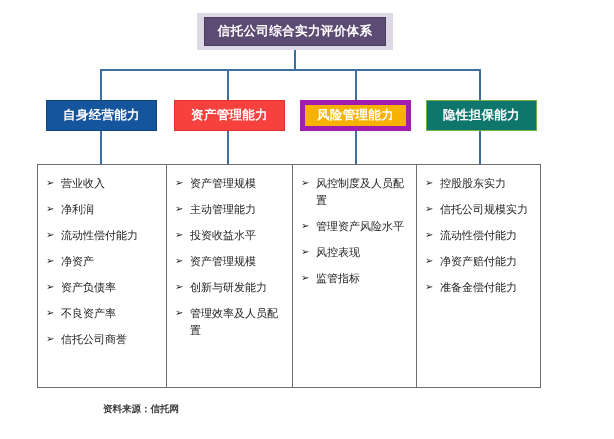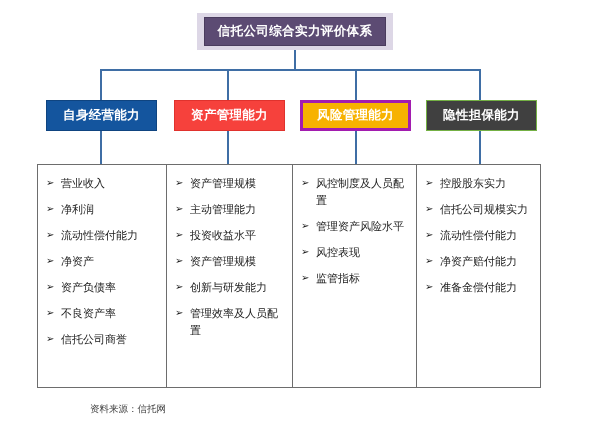--- a/index.html
+++ b/index.html
@@ -72,22 +72,22 @@
   .cat-label {
     color: #ffffff;
     font-size: 12.5px;
     font-weight: bold;
     white-space: nowrap;
     letter-spacing: 0.3px;
     font-family: "DejaVu Serif", "Liberation Serif", serif;
   }
   .cat-0 { left: 46px;  width: 111px; background: #14559e; border: 1px solid #0f4480; }
   .cat-1 { left: 174px; width: 111px; background: #f6413c; border: 1px solid #e0322d; }
-  .cat-2 { left: 300px; width: 111px; background: #f7b200; border: 3px solid #a21caf; }
-  .cat-3 { left: 426px; width: 111px; background: #404040; border: 1px solid #74b044; }
+  .cat-2 { left: 300px; width: 111px; background: #f7b200; border: 5px solid #a21caf; }
+  .cat-3 { left: 426px; width: 111px; background: #0f766e; border: 1px solid #74b044; }
 
   
   .panel {
     position: absolute;
     left: 37px;
     top: 164px;
     width: 504px;
     height: 224px;
     border: 1px solid #6d6d6d;
     box-sizing: border-box;
@@ -124,26 +124,27 @@
     color: #1a1a1a;
     font-size: 11px;
     font-family: "DejaVu Serif", "Liberation Serif", serif;
     white-space: normal;
     word-break: break-all;
   }
 
   
   .source {
     position: absolute;
-    left: 90px;
+    left: 103px;
     top: 403px;
     font-size: 9.5px;
     color: #3d3d3d;
     font-family: "DejaVu Serif", "Liberation Serif", serif;
     white-space: nowrap;
+    font-weight: bold;
   }
 </style>
 </head>
 <body>
 
 <div id="canvas">
 
   <div class="title-wrap">
     <div class="title-box">
       <span class="title-text">信托公司综合实力评价体系</span>

